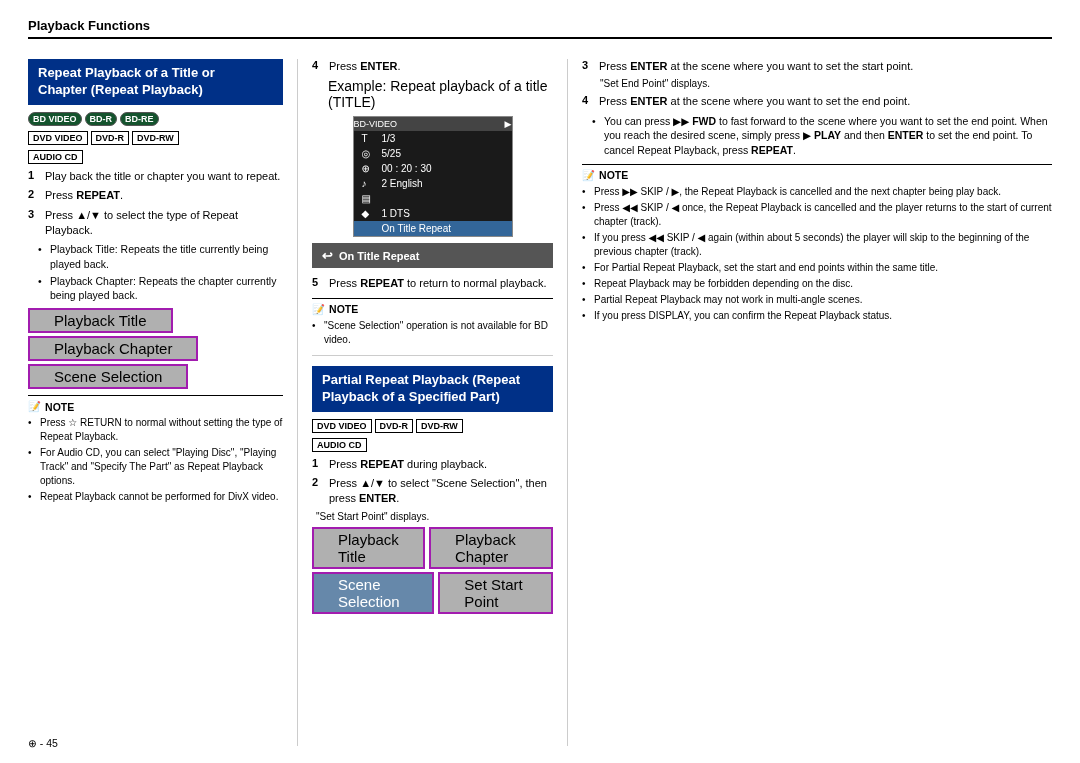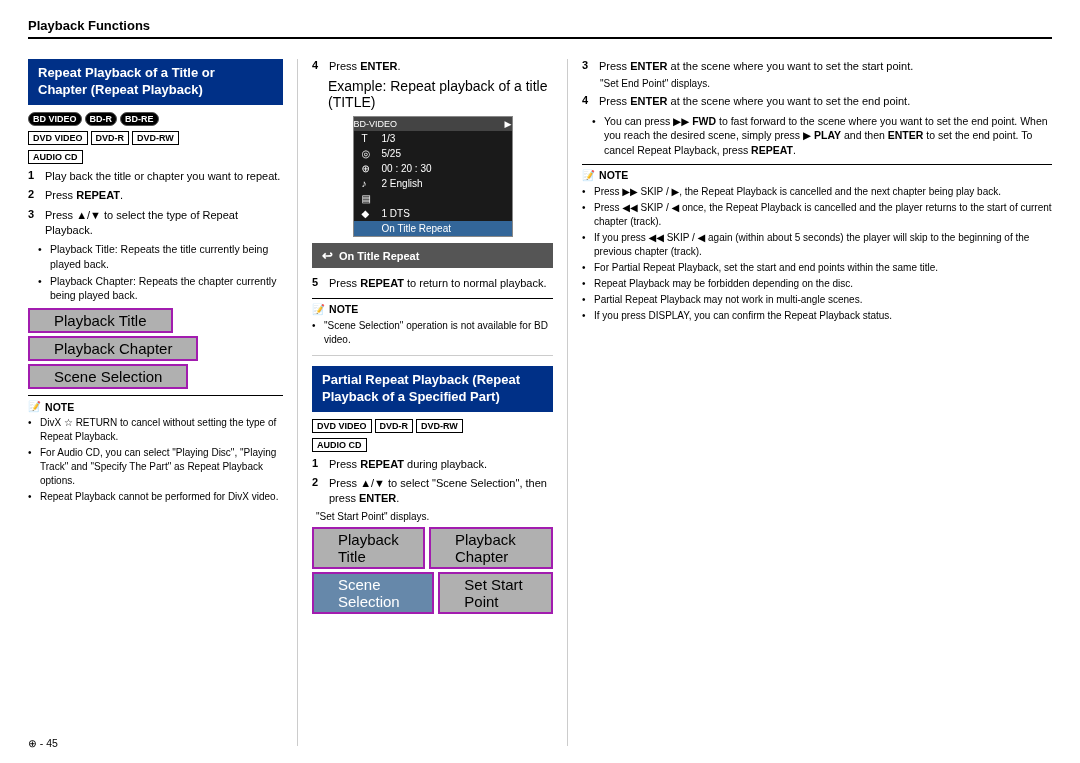--- a/index.html
+++ b/index.html
@@ -62,21 +62,21 @@
 
     .badge {
       border: 1px solid #000;
       padding: 1px 4px;
       font-size: 9px;
       font-weight: bold;
       background: #fff;
     }
 
     .badge-dark {
-      background: #000000;
+      background: #14532d;
       color: #fff;
       border-color: #555;
       border-radius: 7px;
     }
 
     
     .step {
       display: flex;
       gap: 5px;
       margin-bottom: 4px;
@@ -295,21 +295,21 @@
           <span class="ui-btn">Scene Selection</span>
         </div>
       </div>
 
       <div class="note-box">
         <div class="note-title">
           <span>📝</span>
           <span>NOTE</span>
         </div>
         <div class="note-item">
-          <span>DivX ☆ RETURN to cancel without setting the type of Repeat Playback.</span>
+          <span>Press ☆ RETURN to normal without setting the type of Repeat Playback.</span>
         </div>
         <div class="note-item">
           <span>For Audio CD, you can select "Playing Disc", "Playing Track" and "Specify The Part" as Repeat Playback options.</span>
         </div>
         <div class="note-item">
           <span>Repeat Playback cannot be performed for DivX video.</span>
         </div>
       </div>
 
     </div>

